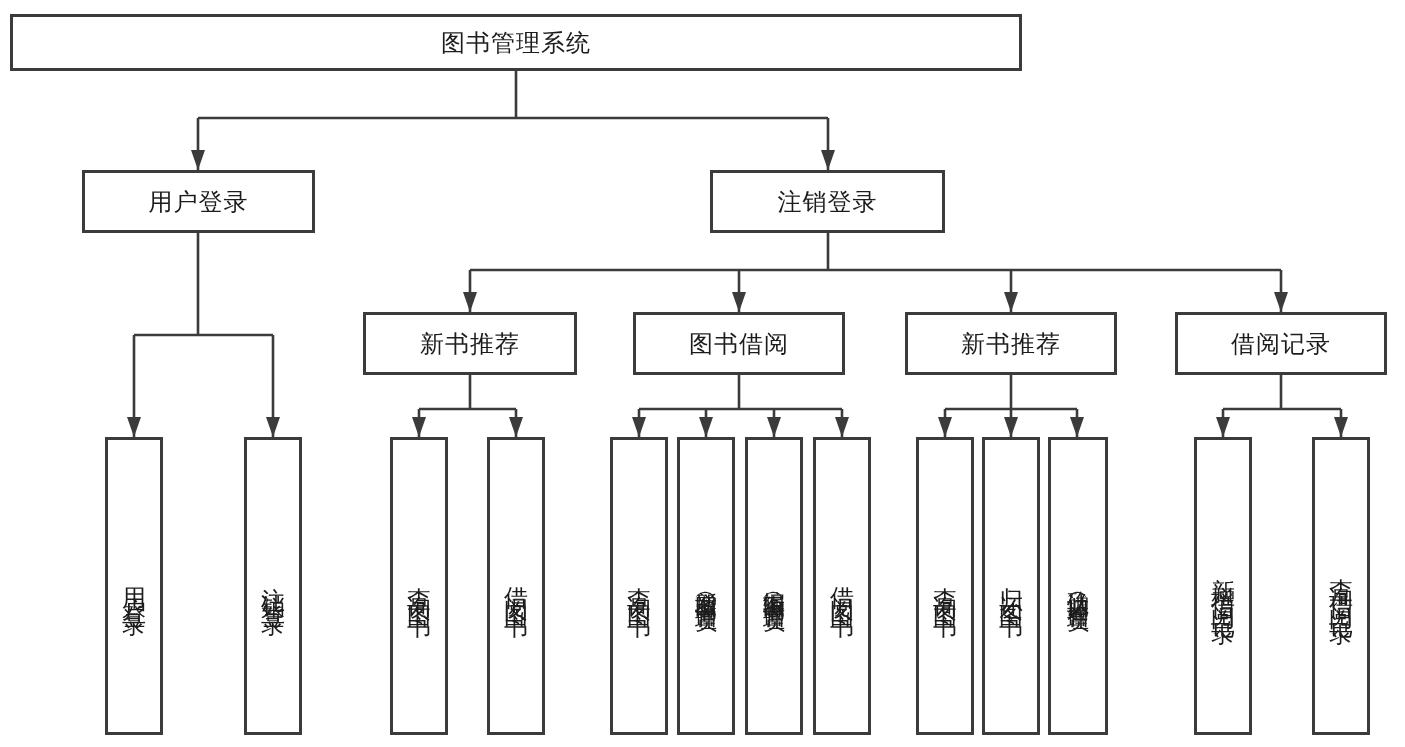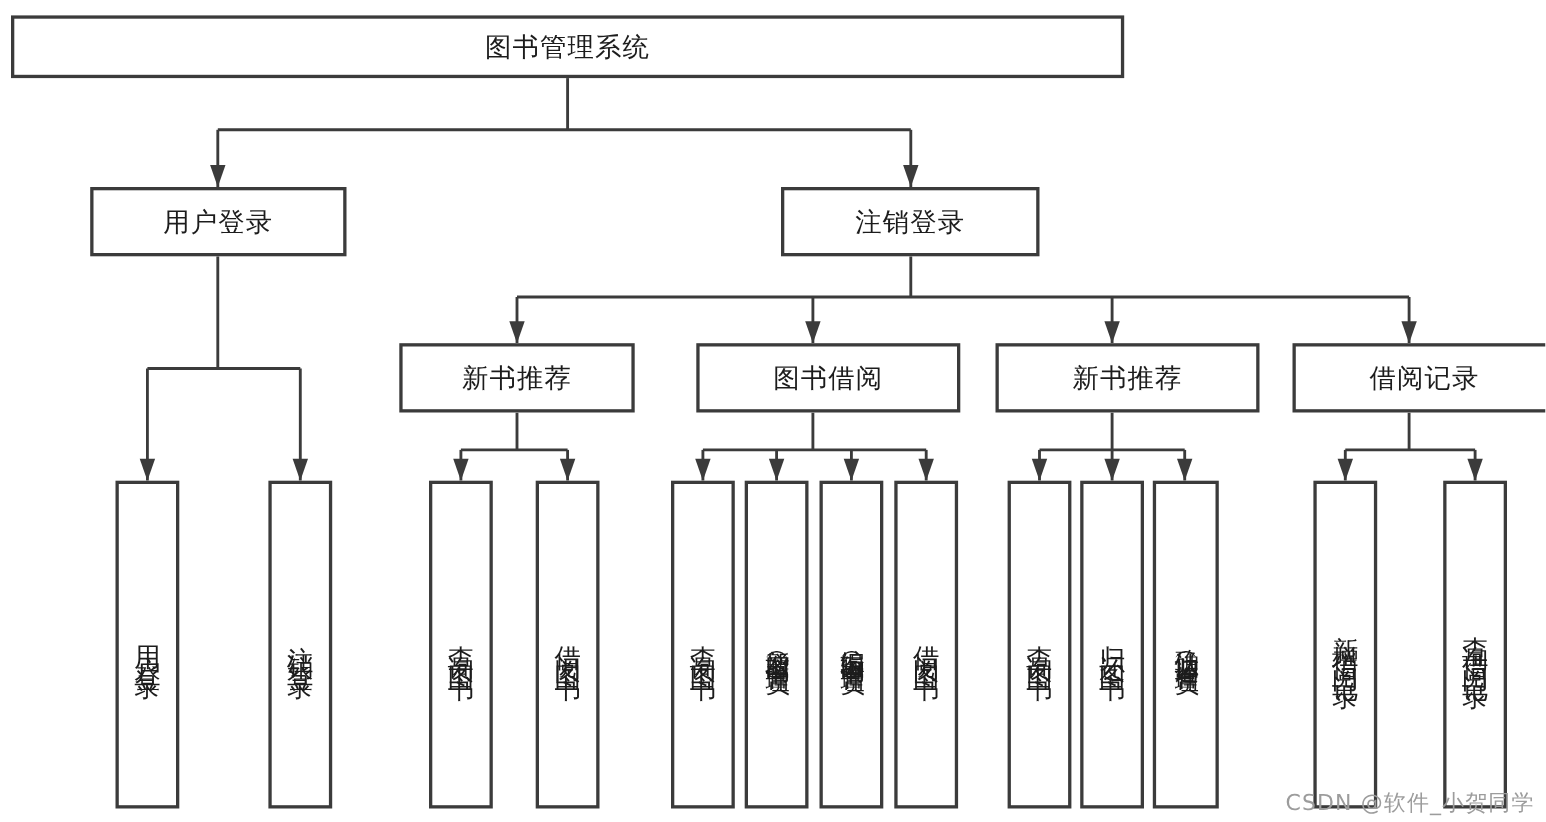--- a/index.html
+++ b/index.html
@@ -23,21 +23,21 @@
   }
   .box{
     position:absolute;
     background:var(--background);
     border:3px solid var(--line);
     box-sizing:border-box;
     display:flex;align-items:center;justify-content:center;
     font-size:24px;letter-spacing:1px;color:var(--text);
     white-space:nowrap;
   }
-  .mid{top:312px;height:63px;width:240px;}
+  .mid{top:312px;height:63px;width:212px;}
   .leaf{
     top:437px;height:298px;width:58px;
     writing-mode:vertical-rl;text-orientation:mixed;
     font-size:24px;letter-spacing:9px;
   }
   .leaf.tight{font-size:22px;letter-spacing:3px;}
   .watermark{
     position:absolute;right:10px;bottom:4px;
     font-size:20px;letter-spacing:1px;
     color:var(--watermark);
@@ -106,15 +106,14 @@
   <div class="box leaf tight" style="left:745px;">编辑图书（管理员）</div>
   <div class="box leaf" style="left:813px;">借阅图书</div>
 
   <div class="box leaf" style="left:916px;">查询图书</div>
   <div class="box leaf" style="left:982px;">归还图书</div>
   <div class="box leaf tight" style="left:1048px;width:60px;">确认归还（管理员）</div>
 
   <div class="box leaf" style="left:1194px;">新增借阅记录</div>
   <div class="box leaf" style="left:1312px;">查询借阅记录</div>
 
-  <div class="watermark">CSDN @软件_小贺同学</div>
 
 </div>
 
 </body></html>

